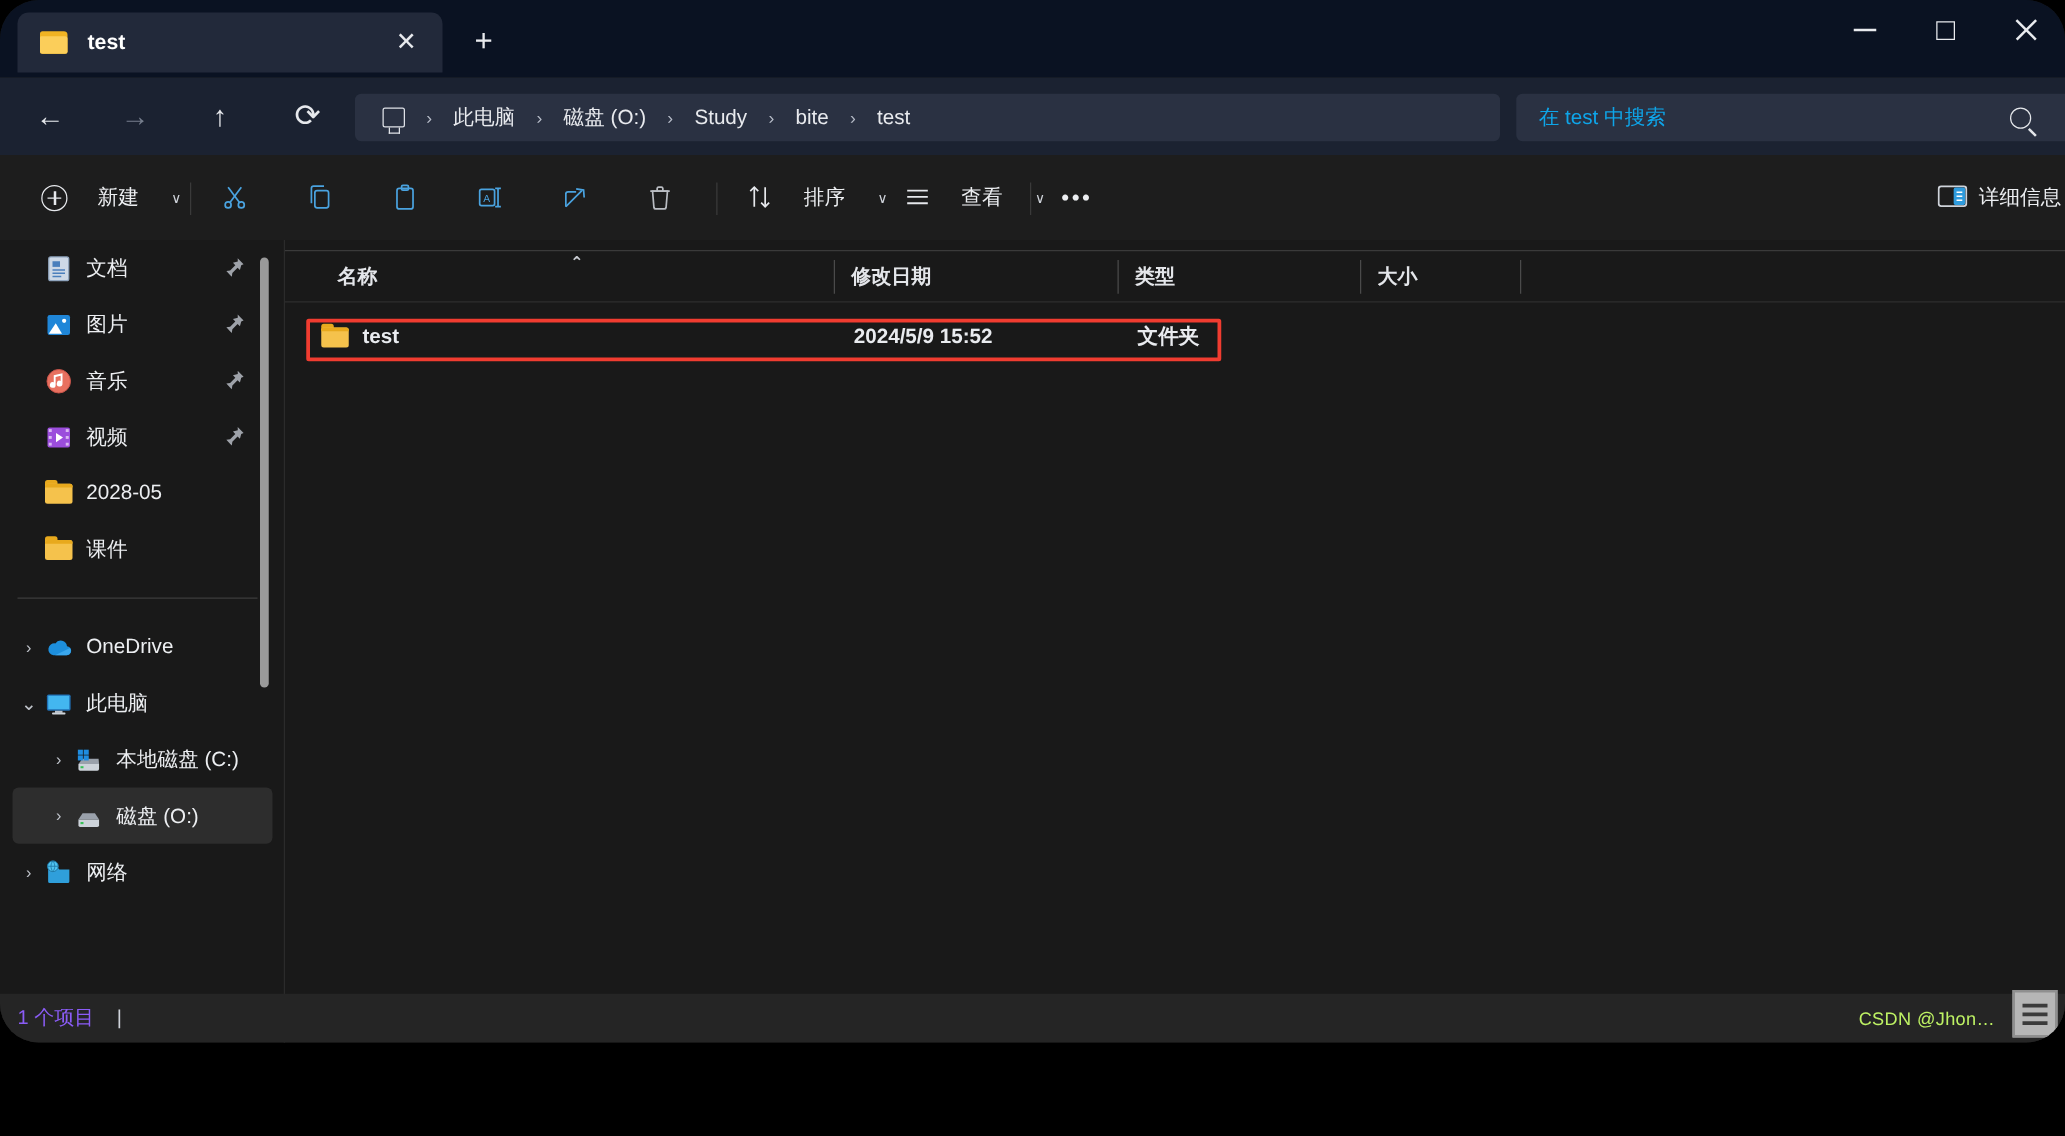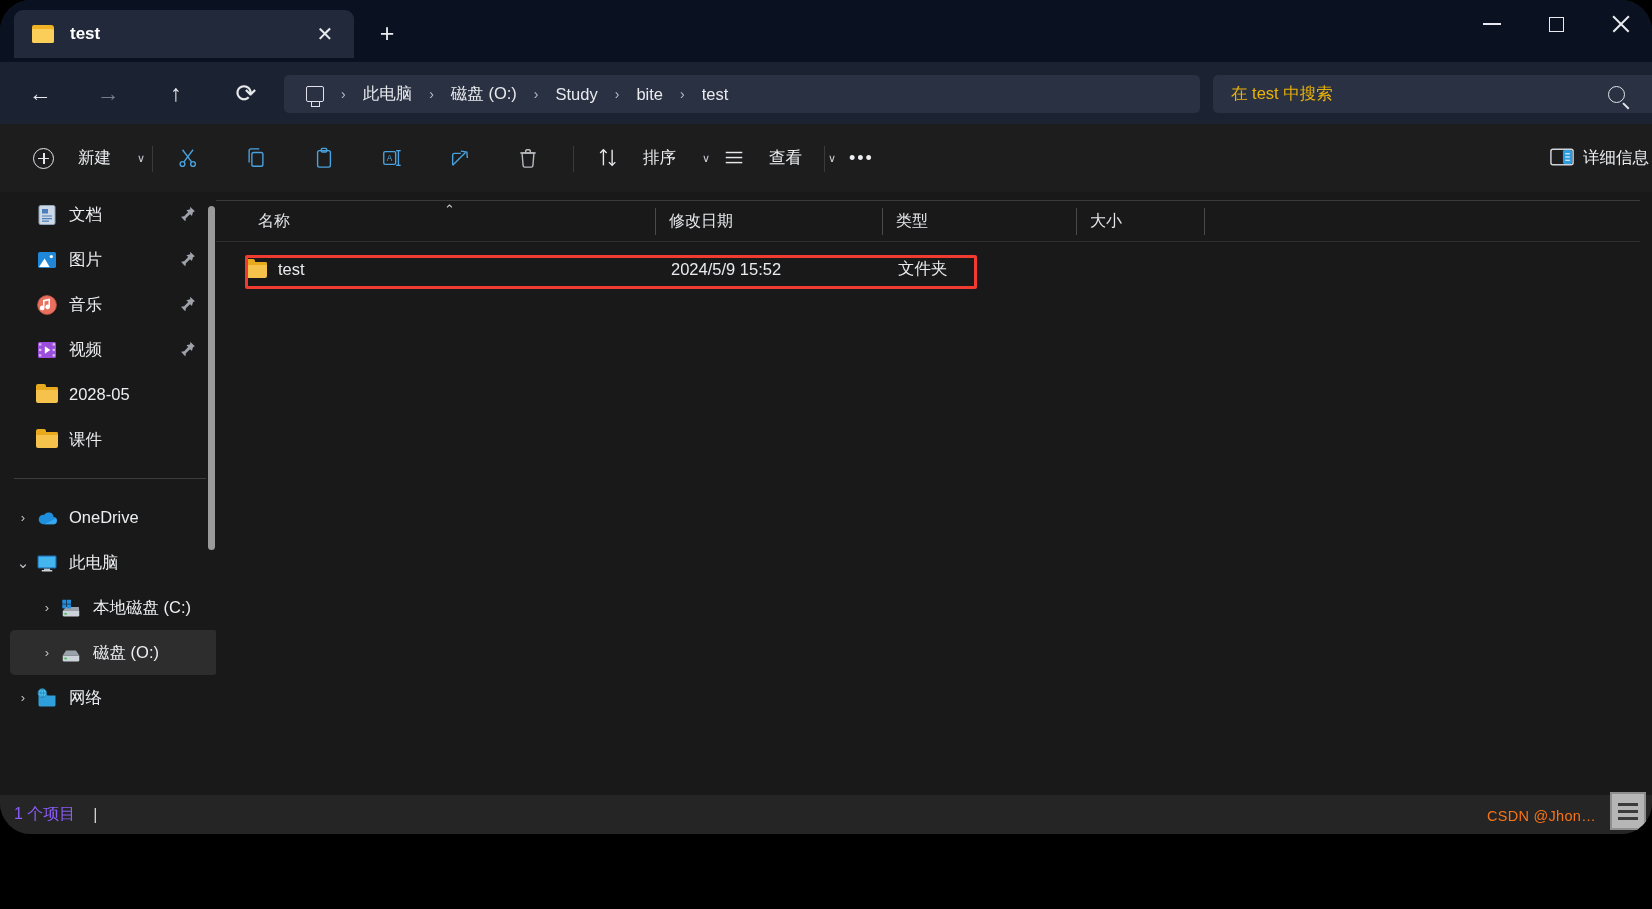--- a/index.html
+++ b/index.html
@@ -85,21 +85,21 @@
   }
   .pcicon:after {
     content: ""; position: absolute; left: 4px; top: 15px; width: 7px; height: 4px;
     border-bottom: 1.6px solid #dfe2e8; border-left: 1.6px solid #dfe2e8; border-right: 1.6px solid #dfe2e8;
   }
   .searchbox {
     position: absolute; left: 1213px; top: 13px; width: 460px; height: 38px;
     background: #2a3142; border-radius: 5px;
     display: flex; align-items: center; padding: 0 18px;
   }
-  .searchbox .ph { color: #eab308; font-size: 16.5px; flex: 1; }
+  .searchbox .ph { color: #0ea5e9; font-size: 16.5px; flex: 1; }
   .search-icon {
     width: 17px; height: 17px; border: 1.7px solid #e3e6ea; border-radius: 50%;
     position: relative; margin-right: 30px;
   }
   .search-icon:after {
     content: ""; position: absolute; right: -6px; bottom: -5px; width: 8px; height: 1.7px;
     background: #e3e6ea; transform: rotate(45deg);
   }
 
   
@@ -170,22 +170,23 @@
     position: absolute; left: 0; top: 3px; width: 22px; height: 16px;
     background: #f5c24c; border-radius: 2px;
   }
   .folder .lip {
     position: absolute; left: 0; top: 3px; width: 22px; height: 3px;
     background: #e8a91d; border-radius: 2px 2px 0 0;
   }
 
   
   .content {
-    position: absolute; left: 216px; top: 192px; width: 1424px; height: 650px;
+    position: absolute; left: 228px; top: 192px; width: 1424px; height: 650px;
     background: #191919;
+    font-weight: bold;
   }
   .col-head {
     position: absolute; left: 0; top: 8px; width: 1424px; height: 42px;
     border-top: 1px solid #3a3a3a; border-bottom: 1px solid #2e2e2e;
   }
   .col {
     position: absolute; top: 0; height: 41px; display: flex; align-items: center;
     color: #e4e6ea; font-size: 16px; padding-left: 14px; cursor: pointer;
   }
   .col-sep { position: absolute; top: 7px; width: 1px; height: 27px; background: #4a4a4a; }
@@ -204,21 +205,21 @@
 
   
   .statusbar {
     position: absolute; left: 0; bottom: 0; width: 1652px; height: 39px;
     background: #252525; display: flex; align-items: center;
   }
   .status-text { color: #8b5cf6; font-size: 16px; margin-left: 14px; }
   .status-caret { color: #cfd3da; font-size: 16px; margin-left: 18px; }
   .watermark {
     position: absolute; right: 56px; bottom: 10px;
-    color: #f97316; font-size: 14.5px; letter-spacing: .3px;
+    color: #bef264; font-size: 14.5px; letter-spacing: .3px;
   }
   .wm-icon {
     position: absolute; right: 6px; bottom: 4px; width: 36px; height: 38px;
     background: #b6b6b6; border: 2px solid #8f8f8f;
     display: flex; flex-direction: column; justify-content: center; gap: 4px; padding: 0 6px;
   }
   .wm-icon i { display: block; height: 3px; background: #3b3b3b; }
 </style>
 </head>
 <body>

